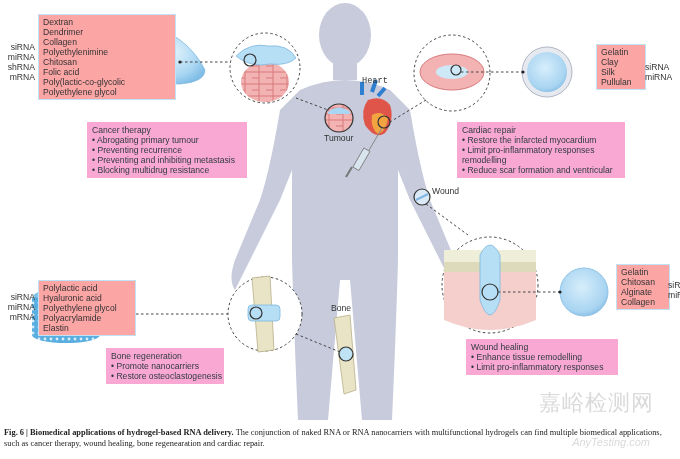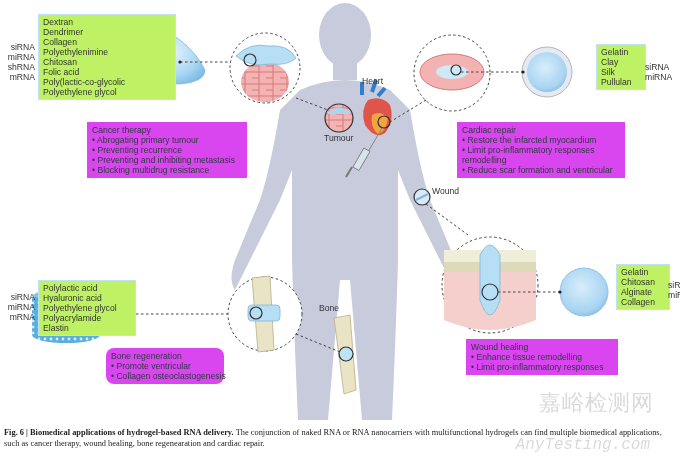--- a/index.html
+++ b/index.html
@@ -1,32 +1,32 @@
 <!DOCTYPE html>
 <html><head>
 <meta charset="utf-8">
 <style>
   html, body { margin: 0; padding: 0; background: #ffffff; }
   body { width: 680px; height: 459px; position: relative; overflow: hidden;
          font-family: "Liberation Sans", sans-serif; color: #2a2a2a; }
   #canvas { position: absolute; left: 0; top: 0; width: 680px; height: 459px; }
   .txt { position: absolute; font-size: 8.6px; line-height: 10px; color: #333; white-space: nowrap; }
   .rna { text-align: right; }
-  .matbox { position: absolute; border: 1px solid #bfe3f5; background: #bef264; padding: 2px 4px; }
+  .matbox { position: absolute; border: 1px solid #bfe3f5; background: #fca5a5; padding: 2px 4px; }
   .matbox div { font-size: 8.6px; line-height: 10px; color: #333; white-space: nowrap; }
-  .appbox { position: absolute; background: #d946ef; padding: 3px 5px; }
+  .appbox { position: absolute; background: #f9a8d4; padding: 3px 5px; }
   .appbox div { font-size: 8.6px; line-height: 10px; color: #2f3a40; white-space: nowrap; }
   .label { position: absolute; font-size: 8.6px; color: #333; white-space: nowrap; }
   #caption { position: absolute; left: 4px; top: 427px; width: 672px; font-family: "Liberation Serif", serif;
              font-size: 8.4px; line-height: 11px; color: #222; }
   #caption b { font-weight: bold; }
   #watermark-cn { position: absolute; right: 26px; top: 388px; font-size: 22px; color: rgba(150,150,150,0.35);
                   font-family: "DejaVu Sans", sans-serif; letter-spacing: 1px; }
-  #watermark-en { position: absolute; right: 30px; top: 436px; font-size: 16px; font-style: italic;
-                  color: rgba(150,150,150,0.35); font-family: Liberation Mono, monospace; }
+  #watermark-en { position: absolute; right: 30px; top: 436px; font-size: 11px; font-style: italic;
+                  color: rgba(150,150,150,0.35); font-family: Liberation Sans, sans-serif; }
 </style>
 </head>
 <body>
 
 <svg id="canvas" viewBox="0 0 680 459" xmlns="http://www.w3.org/2000/svg">
   <defs>
     <radialGradient id="gelGrad" cx="40%" cy="35%" r="70%">
       <stop offset="0%" stop-color="#e6f5fd"></stop>
       <stop offset="70%" stop-color="#a9d6f2"></stop>
       <stop offset="100%" stop-color="#7fbde6"></stop>
@@ -132,24 +132,24 @@
   <line x1="66" y1="314" x2="230" y2="314" stroke="#444" stroke-width="1" stroke-dasharray="2.5,2.5"></line>
   <g>
     <circle cx="265" cy="314" r="37" fill="#ffffff" stroke="#444" stroke-width="1" stroke-dasharray="2.5,2.5"></circle>
     <path d="M252 278 L270 276 L274 350 L258 352 Z" fill="#e9e4c6" stroke="#b8b08a" stroke-width="0.8"></path>
     <rect x="248" y="305" width="32" height="16" rx="4" fill="#b6def5" stroke="#7fb8df" stroke-width="0.8"></rect>
     <circle cx="256" cy="313" r="6" fill="none" stroke="#333" stroke-width="1.2"></circle>
   </g>
   <line x1="296" y1="334" x2="340" y2="352" stroke="#444" stroke-width="1" stroke-dasharray="2.5,2.5"></line>
 </svg>
 
-<div class="label" style="left:362px; top:76px;">Heart</div>
+<div class="label" style="left:362px; top:76px;font-family:Liberation Mono, monospace;">Heart</div>
 <div class="label" style="left:324px; top:133px;">Tumour</div>
 <div class="label" style="left:432px; top:186px;">Wound</div>
-<div class="label" style="left:319px; top:303px;">Bone</div>
+<div class="label" style="left:331px; top:303px;">Bone</div>
 
 <div class="txt rna" style="left:0px; top:42px; width:35px;">
   <div>siRNA</div>
   <div>miRNA</div>
   <div>shRNA</div>
   <div>mRNA</div>
 </div>
 <div class="matbox" style="left:38px; top:14px; width:128px;">
   <div>Dextran</div>
   <div>Dendrimer</div>
@@ -207,22 +207,22 @@
   <div>miRNA</div>
   <div>mRNA</div>
 </div>
 <div class="matbox" style="left:38px; top:280px; width:88px;">
   <div>Polylactic acid</div>
   <div>Hyaluronic acid</div>
   <div>Polyethylene glycol</div>
   <div>Polyacrylamide</div>
   <div>Elastin</div>
 </div>
-<div class="appbox" style="left:106px; top:348px; width:108px;border-radius:8px;">
+<div class="appbox" style="left:106px; top:348px; width:108px;">
   <div>Bone regeneration</div>
-  <div>• Promote ventricular</div>
-  <div>• Collagen osteoclastogenesis</div>
+  <div>• Promote nanocarriers</div>
+  <div>• Restore osteoclastogenesis</div>
 </div>
 
 <div id="watermark-cn">嘉峪检测网</div>
 <div id="watermark-en">AnyTesting.com</div>
 
 <div id="caption"><b>Fig. 6 | Biomedical applications of hydrogel-based RNA delivery.</b><span> The conjunction of naked RNA or RNA nanocarriers with multifunctional hydrogels can find multiple biomedical applications, such as cancer therapy, wound healing, bone regenearation and cardiac repair.</span></div>
 
 </body></html>

